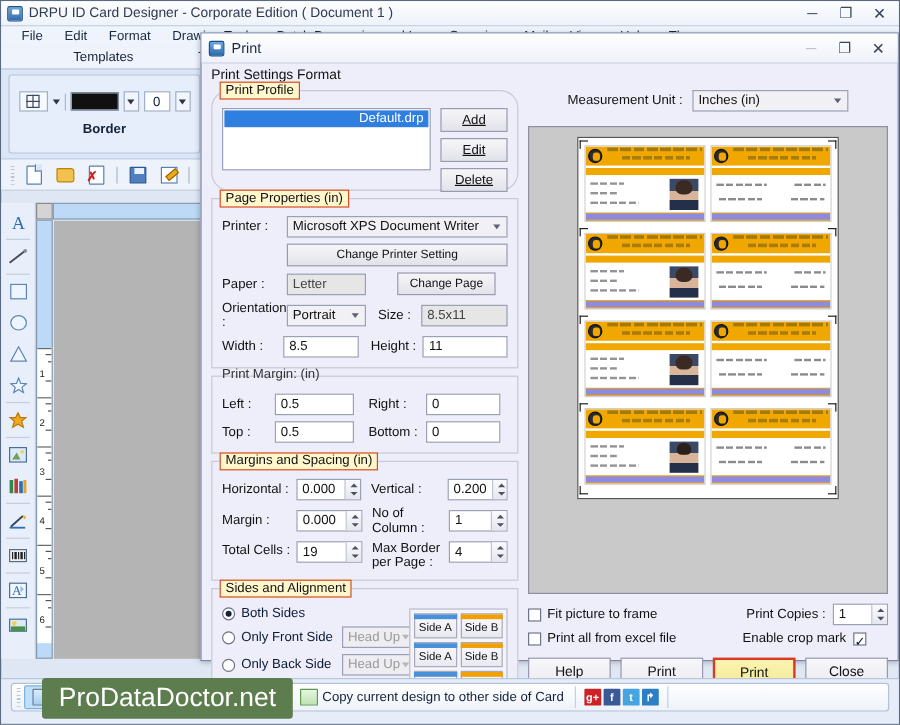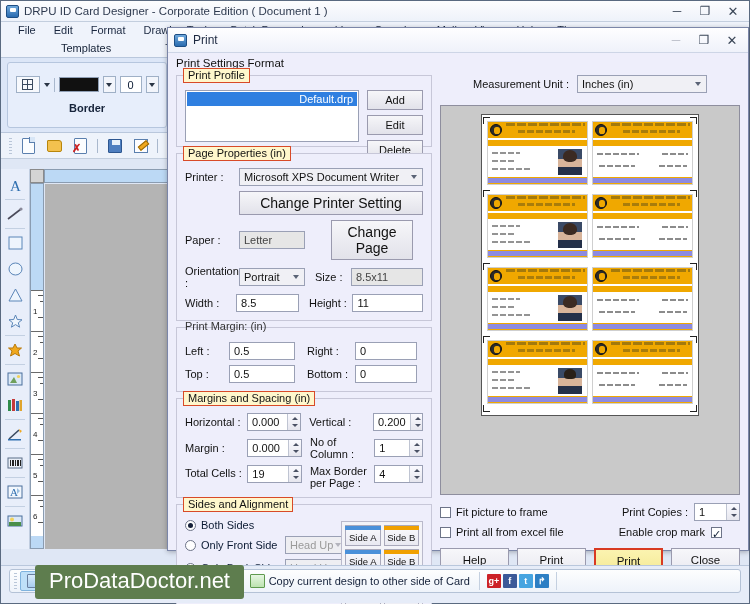--- a/index.html
+++ b/index.html
@@ -120,36 +120,36 @@
           background:#eeeefb; padding:14px 8px 8px; }
   .glegend { position:absolute; left:6px; top:-8px; background:#fff7cc;
              border:1px solid #d84a28; padding:0 4px; font-size:11px;
              color:#111; line-height:13px; }
   .glegend.plain { background:transparent; border:none; color:#333; padding-left:2px; }
 
   .listbox { height:52px; border:1px solid #9aa0b5; background:#fff; padding:1px; }
   .listsel { background:#2f7fe0; color:#fff; padding:1px 4px; font-size:11px;text-align:right; }
   .btncol { position:absolute; right:8px; top:14px; display:flex; flex-direction:column; gap:5px; }
   .btn { border:1px solid #9a9aae; background:linear-gradient(#f6f6f9,#e2e2ea);
-         font-size:11px; color:#111; text-align:center; padding:3px 0; min-width:56px; }
+         font-size:11px; color:#111; text-align:center; padding:3px 0; min-width:56px;text-decoration:underline; }
 
   .row { display:flex; align-items:center; margin-bottom:5px; }
   .lab { font-size:11px; color:#111; }
   .inp { border:1px solid #9aa0b5; background:#fff; font-size:11px; padding:2px 4px;
          height:18px; line-height:13px; color:#111; }
   .inp.gray { background:#e6e6e6; color:#444; }
   .dd { border:1px solid #9aa0b5; background:#f0f0f5; font-size:11px; padding:2px 4px;
         height:18px; line-height:13px; display:flex; align-items:center; position:relative; color:#111;}
   .dd .cv { position:absolute; right:5px; top:6px; width:0;height:0;
             border-left:3.5px solid transparent;border-right:3.5px solid transparent;
             border-top:4px solid #5a6376; }
   .dd.dis { color:#9a9a9a; background:#eeeef2; }
   .dd.dis .cv { border-top-color:#b4b4bd; }
   .wbtn2 { border:1px solid #9a9aae; background:linear-gradient(#f6f6f9,#e2e2ea);
-           font-size:14px; padding:3px 6px; text-align:center; color:#111;}
+           font-size:10px; padding:3px 6px; text-align:center; color:#111;}
 
   .spin { display:flex; align-items:stretch; border:1px solid #9aa0b5; background:#fff; height:18px;}
   .spin .sv { flex:1; font-size:11px; padding:2px 4px; line-height:13px; color:#111;}
   .spin.gray { background:#e6e6e6; }
   .spin.gray .sv { color:#6a6a6a; }
   .spin .sb { width:13px; border-left:1px solid #bfc4d2; background:linear-gradient(#fafaff,#e6e6ee);
               display:flex; flex-direction:column; }
   .sb i { flex:1; position:relative; }
   .sb i:after{content:"";position:absolute;left:4px;top:3px;
      border-left:3px solid transparent;border-right:3px solid transparent;border-bottom:3px solid #4a5164;}
@@ -465,21 +465,21 @@
         <div class="wbtn">❐</div>
         <div class="wbtn close">✕</div>
       </div>
     </div>
 
     <div class="dlg-body">
       <div class="fmt-label">Print Settings Format</div>
 
       <div class="panelL">
 
-        <div class="gbox" style="padding-bottom:4px;">
+        <div class="gbox" style="padding-bottom:16px;border-radius:15px;">
           <div class="glegend">Print Profile</div>
           <div style="width:174px">
             <div class="listbox">
               <div class="listsel">Default.drp</div>
             </div>
           </div>
           <div class="btncol">
             <div class="btn">Add</div>
             <div class="btn">Edit</div>
             <div class="btn">Delete</div>

